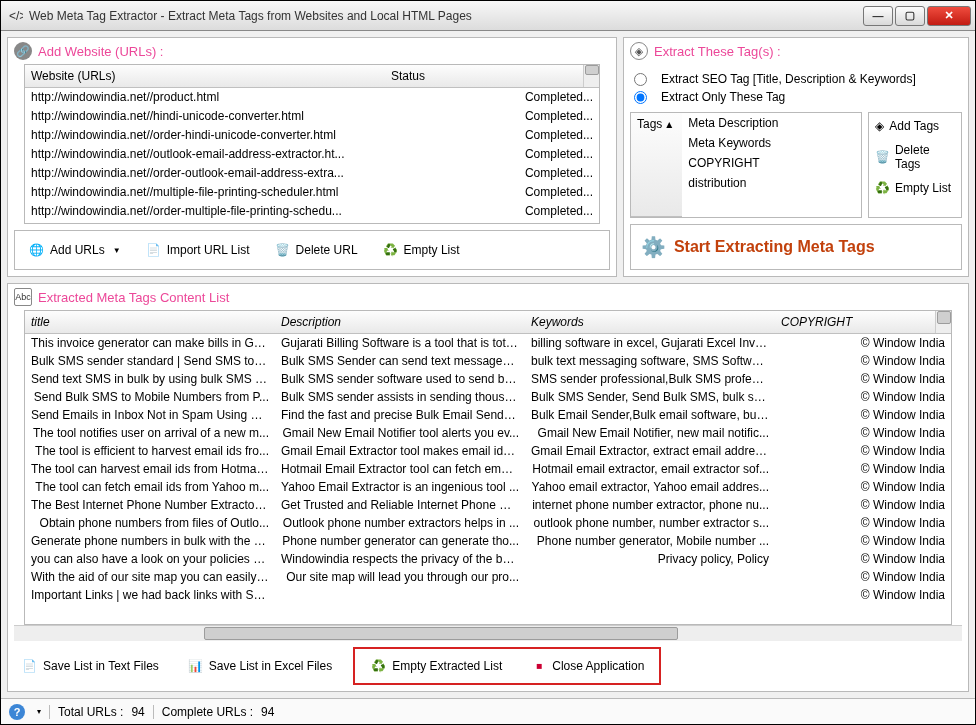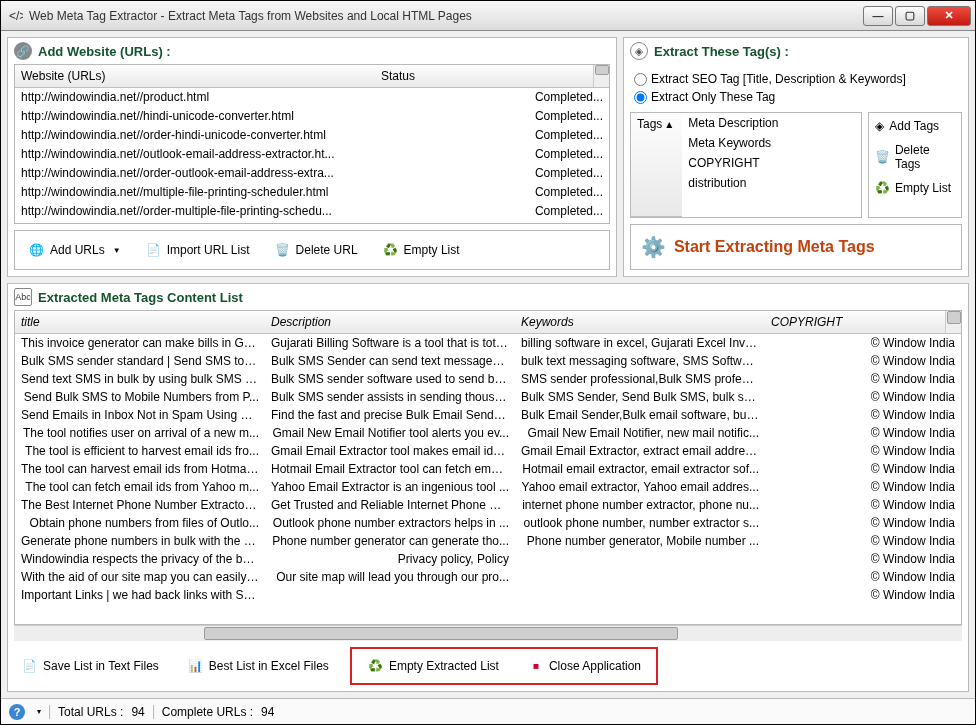--- a/index.html
+++ b/index.html
@@ -13,22 +13,22 @@
 .titlebar .spacer{flex:1}
 .winbtn { width:30px; height:20px; margin-left:2px; display:flex;align-items:center;justify-content:center; border:1px solid #777; border-radius:3px; background:linear-gradient(to bottom,#fdfdfd,#d9d9d9); color:#333; font-weight:bold; font-size:11px; }
 .winbtn.close{ background:linear-gradient(to bottom,#ef4c3e,#c21b12); color:#fff; width:44px;}
 
 .client { flex:1; padding:6px; display:flex; flex-direction:column; gap:6px; overflow:hidden; }
 .row1 { display:flex; gap:6px; height:240px; }
 
 .panel { background:#fff; border:1px solid #b9b9b9; display:flex; flex-direction:column; }
 .panel-header{ display:flex; align-items:center; gap:6px; padding:4px 6px; }
 .panel-header .hdr-icon{ width:18px; height:18px; background:#888; border-radius:50%; display:flex; align-items:center; justify-content:center; color:#fff; font-size:11px;}
-.panel-header .hdr-text{ color:#14532d; font-weight:bold; font-size:13px;}
-.panel-body{ flex:1; margin:0 6px; border:1px solid #b9b9b9; display:flex; flex-direction:column; overflow:hidden;}
+.panel-header .hdr-text{ color:#ec4899; font-weight:normal; font-size:13px;}
+.panel-body{ flex:1; margin:0 16px; border:1px solid #b9b9b9; display:flex; flex-direction:column; overflow:hidden;}
 .panel-left{ flex:1; }
 .panel-right{ width:346px; }
 
 .grid-head{ display:flex; background:linear-gradient(to bottom,#fdfdfd,#e9e9e9); border-bottom:1px solid #c0c0c0;}
 .grid-head div{ padding:4px 6px; font-size:12px; }
 .url-c1{ width:360px; }
 .url-c2{ flex:1; }
 .sb-col{ width:16px; background:#eee; border-left:1px solid #ccc; display:flex; flex-direction:column; align-items:center; justify-content:flex-start; position:relative;}
 .sb-col .thumb{ position:absolute; top:0; left:1px; right:1px; height:35%; background:#cfcfcf; border:1px solid #9c9c9c; border-radius:2px;}
 .grid-body{ flex:1; overflow:hidden;}
@@ -37,21 +37,21 @@
 .url-grid .grid-row div:first-child{width:360px;}
 .url-grid .grid-row div:nth-child(2){flex:1;text-align:right;}
 
 .toolbar{ display:flex; align-items:center; gap:10px; padding:6px; border-top:1px solid #d5d5d5;}
 .toolbar.bordered{ border:1px solid #b9b9b9; margin:6px; padding:6px;}
 .tool-btn{ display:flex; align-items:center; gap:4px; padding:3px 6px; border:1px solid transparent; border-radius:2px; cursor:default;}
 .tool-btn .ico{ width:18px; height:18px; display:flex; align-items:center; justify-content:center; }
 
 
 .radio-group{ padding:6px 10px;}
-.radio-line{ display:flex; align-items:center; gap:4px; padding:2px 0;}
+.radio-line{ display:flex; align-items:center; gap:14px; padding:2px 0;}
 .radio-line input{margin:0;}
 .inner-row{ display:flex; gap:6px; margin:0 6px 0 6px; flex:1;}
 .tags-box{ flex:1; border:1px solid #b9b9b9; display:flex; flex-direction:row;}
 .tags-head{ background:linear-gradient(to bottom,#fdfdfd,#e9e9e9); padding:4px 6px; border-bottom:1px solid #c0c0c0; display:flex;}
 .tags-head span{flex:1}
 .tags-list{ flex:1; overflow:hidden; position:relative;}
 .tags-list .item{ padding:3px 6px;}
 .side-btns{ width:94px; border:1px solid #b9b9b9; padding:6px 6px; display:flex; flex-direction:column; gap:10px;}
 .side-btns .item{ display:flex; align-items:center; gap:5px; cursor:default;}
 .start-btn{ margin:6px; border:1px solid #b9b9b9; padding:10px; display:flex; align-items:center; gap:8px;}
@@ -296,20 +296,21 @@
                 <div class="c-key">outlook phone number, number extractor s...</div>
                 <div class="c-cop">©   Window India</div>
               </div>
               <div class="ext-row">
                 <div class="c-title">Generate phone numbers in bulk with the P...</div>
                 <div class="c-desc">Phone number generator can generate tho...</div>
                 <div class="c-key">Phone number generator, Mobile number ...</div>
                 <div class="c-cop">©   Window India</div>
               </div>
               <div class="ext-row">
+                <div class="c-title">you can also have a look on your policies a...</div>
                 <div class="c-desc">Windowindia respects the privacy of the bu...</div>
                 <div class="c-key">Privacy policy, Policy</div>
                 <div class="c-cop">©   Window India</div>
               </div>
               <div class="ext-row">
                 <div class="c-title">With the aid of our site map you can easily ...</div>
                 <div class="c-desc">Our site map will lead you through our pro...</div>
                 <div class="c-key"></div>
                 <div class="c-cop">©   Window India</div>
               </div>
@@ -324,21 +325,21 @@
       <div class="hscroll">
             <div class="thumb"></div>
           </div>
       <div class="bottom-bar" style="border:none;padding:6px">
         <div class="tool-btn">
               <span class="ico">📄</span>
               <span>Save List in Text Files</span>
             </div>
         <div class="tool-btn">
               <span class="ico">📊</span>
-              <span>Best List in Excel Files</span>
+              <span>Save List in Excel Files</span>
             </div>
         <div class="red-box">
           <div class="tool-btn">
                 <span class="ico">♻️</span>
                 <span>Empty Extracted List</span>
               </div>
           <div class="tool-btn">
                 <span class="ico" style="color:#c03">⏹</span>
                 <span>Close Application</span>
               </div>

